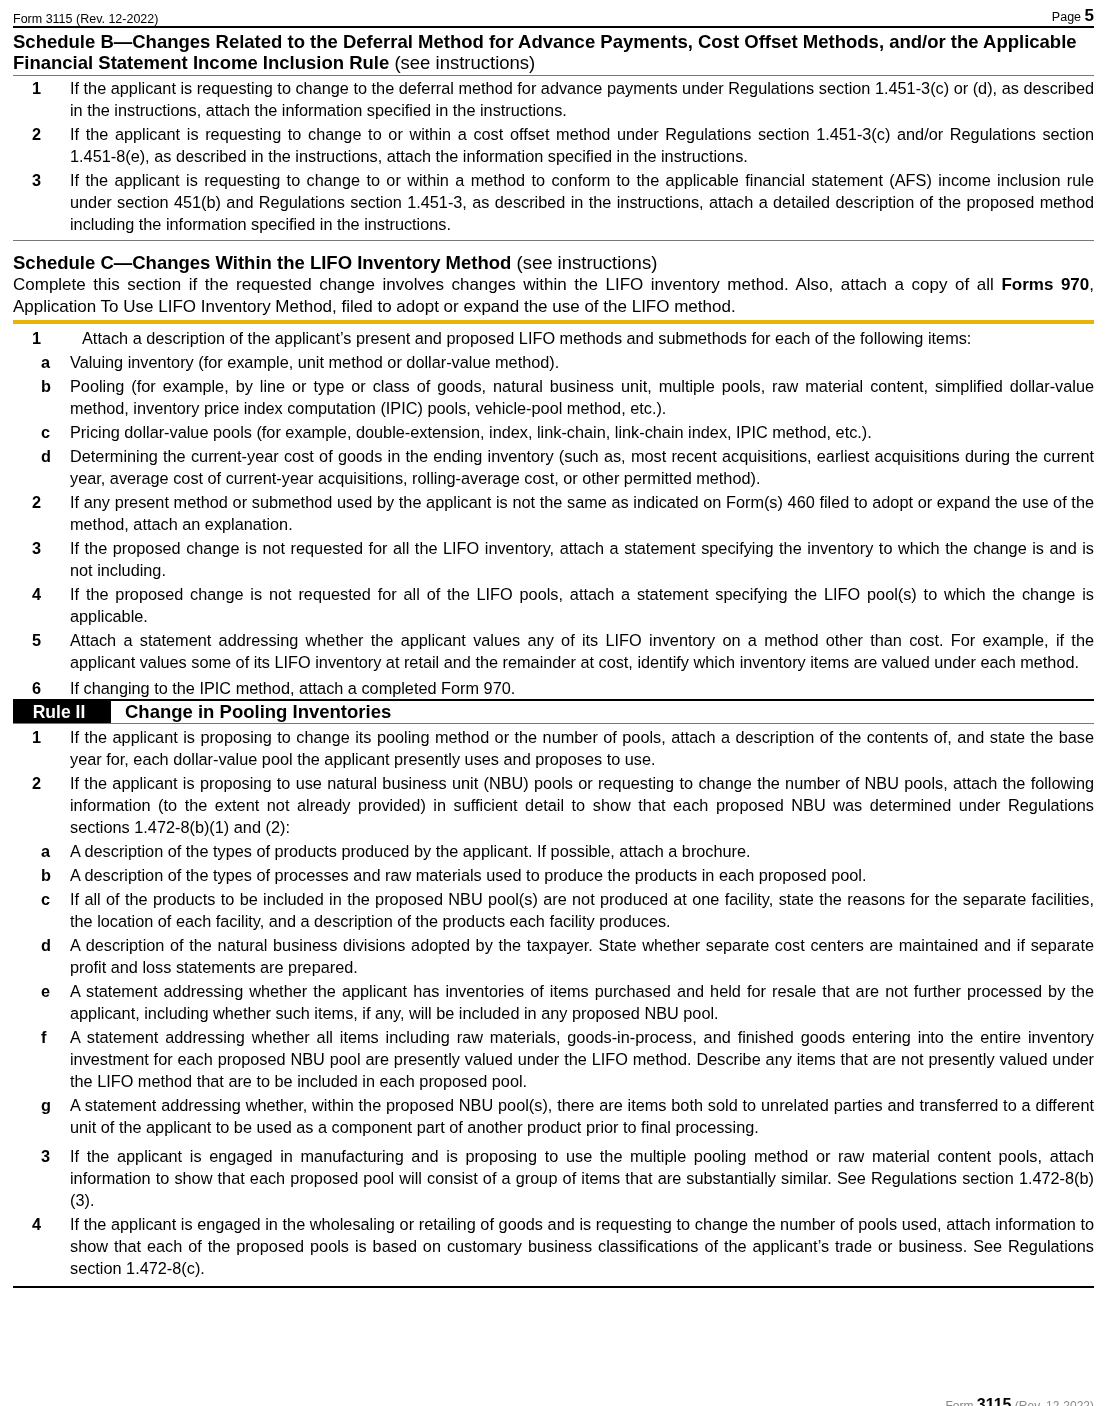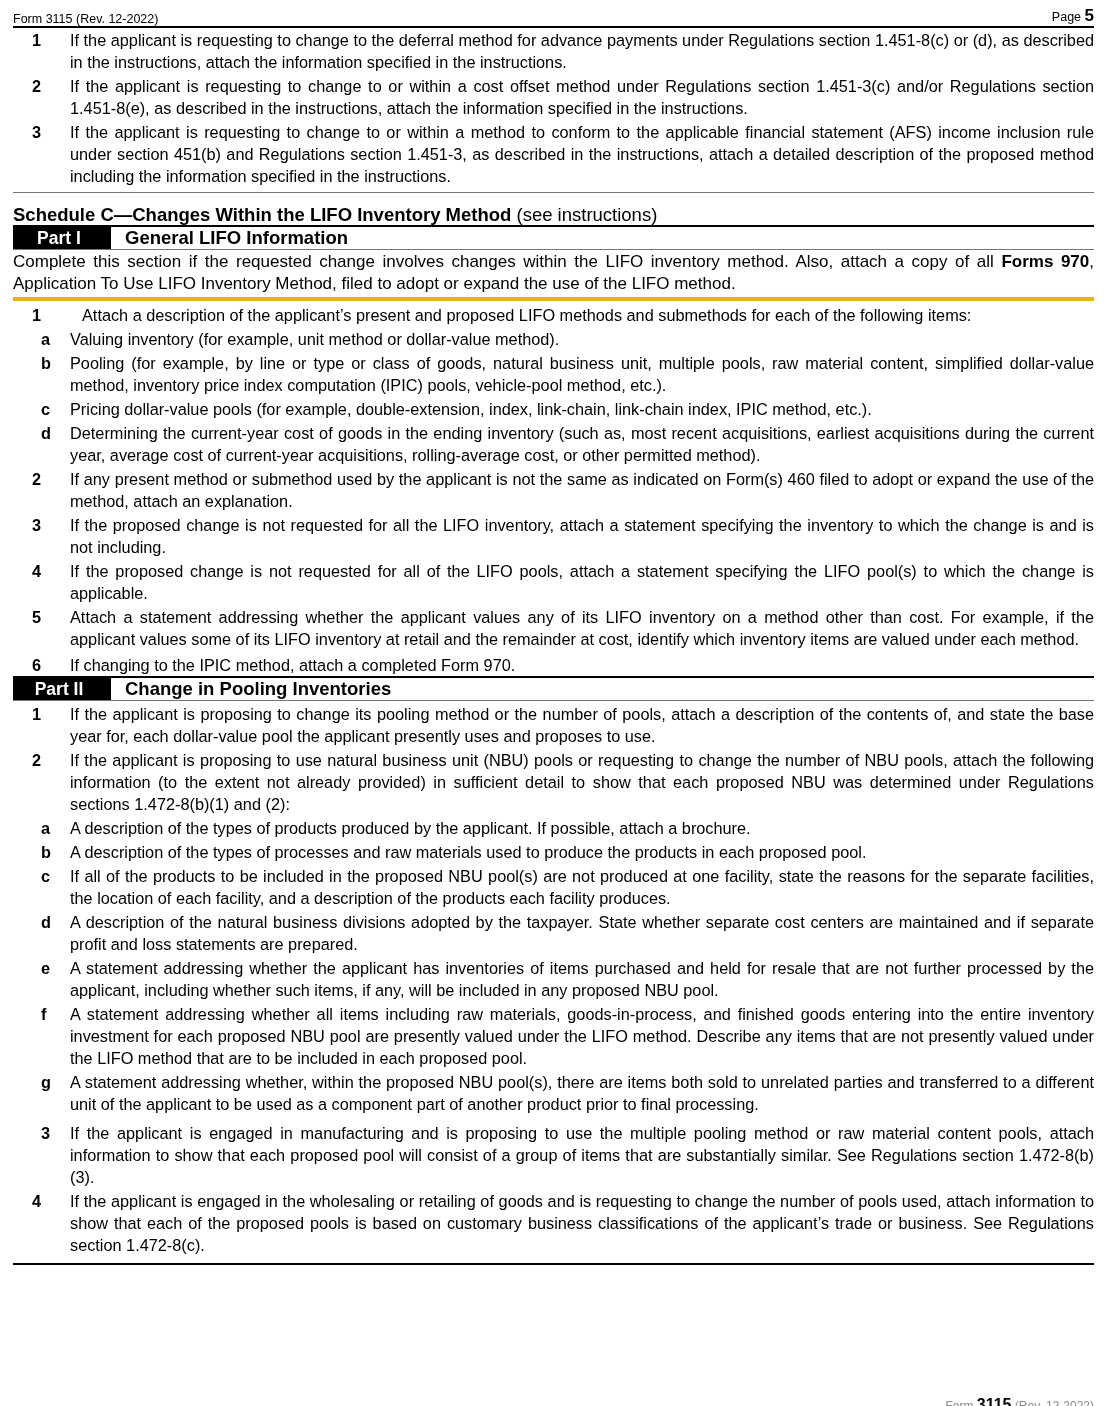--- a/index.html
+++ b/index.html
@@ -42,43 +42,42 @@
 </head>
 <body>
 
 <div class="page">
 
   <div class="topline">
     <span>Form 3115 (Rev. 12-2022)</span>
     <span class="pg"><span>Page</span> <b>5</b></span>
   </div>
 
+  <div class="sched-title rule-gray">
+    <span>Schedule B—Changes Related to the Deferral Method for Advance Payments, Cost Offset Methods, and/or the Applicable Financial Statement Income Inclusion Rule</span><span class="norm"> (see instructions)</span>
+  </div>
   <div style="padding-top:1px;">
     <div class="row" style="margin-bottom:2px;">
       <span class="num">1</span>
-      <span class="txt">If the applicant is requesting to change to the deferral method for advance payments under Regulations section 1.451-8(c) or (d), as described in the instructions, attach the information specified in the instructions.</span>
+      <span class="txt">If the applicant is requesting to change to the deferral method for advance payments under Regulations section 1.451-3(c) or (d), as described in the instructions, attach the information specified in the instructions.</span>
     </div>
     <div class="row" style="margin-bottom:2px;">
       <span class="num">2</span>
       <span class="txt">If the applicant is requesting to change to or within a cost offset method under Regulations section 1.451-3(c) and/or Regulations section 1.451-8(e), as described in the instructions, attach the information specified in the instructions.</span>
     </div>
     <div class="row rule-gray" style="padding-bottom:5px;">
       <span class="num">3</span>
       <span class="txt">If the applicant is requesting to change to or within a method to conform to the applicable financial statement (AFS) income inclusion rule under section 451(b) and Regulations section 1.451-3, as described in the instructions, attach a detailed description of the proposed method including the information specified in the instructions.</span>
     </div>
   </div>
 
   <div class="sched-title" style="padding-top:11px; padding-bottom:0;">
     <span>Schedule C—Changes Within the LIFO Inventory Method</span><span class="norm"> (see instructions)</span>
   </div>
 
-  <div class="part-hdr">
-    <span class="part-tag">Part I</span>
-    <span class="part-title">General LIFO Information</span>
-  </div>
   <div class="intro"><span>Complete this section if the requested change involves changes within the LIFO inventory method. Also, attach a copy of all </span><b>Forms 970</b><span>, Application To Use LIFO Inventory Method, filed to adopt or expand the use of the LIFO method.</span></div>
 
   <div style="padding-top:3px;">
     <div class="row" style="margin-bottom:2px;">
       <span class="num">1</span>
       <span class="txt nojust" style="padding-right:75px;margin-left:12px;">Attach a description of the applicant’s present and proposed LIFO methods and submethods for each of the following items:</span>
     </div>
     <div class="row" style="margin-bottom:2px;">
       <span class="num sub">a</span>
       <span class="txt">Valuing inventory (for example, unit method or dollar-value method).</span>
@@ -111,21 +110,21 @@
       <span class="num">5</span>
       <span class="txt">Attach a statement addressing whether the applicant values any of its LIFO inventory on a method other than cost. For example, if the applicant values some of its LIFO inventory at retail and the remainder at cost, identify which inventory items are valued under each method.</span>
     </div>
     <div class="row">
       <span class="num">6</span>
       <span class="txt">If changing to the IPIC method, attach a completed Form 970.</span>
     </div>
   </div>
 
   <div class="part-hdr">
-    <span class="part-tag">Part II</span>
+    <span class="part-tag">Rule II</span>
     <span class="part-title">Change in Pooling Inventories</span>
   </div>
 
   <div style="padding-top:2px;">
     <div class="row" style="margin-bottom:2px;">
       <span class="num">1</span>
       <span class="txt">If the applicant is proposing to change its pooling method or the number of pools, attach a description of the contents of, and state the base year for, each dollar-value pool the applicant presently uses and proposes to use.</span>
     </div>
     <div class="row" style="margin-bottom:2px;">
       <span class="num">2</span>

